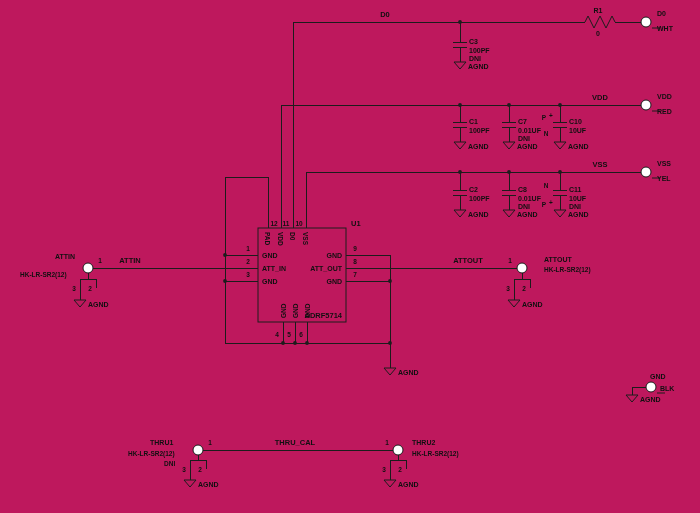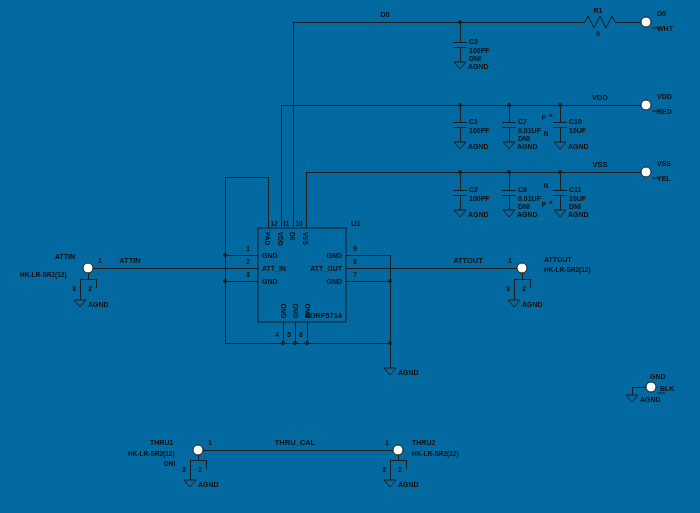--- a/index.html
+++ b/index.html
@@ -1,16 +1,16 @@
 <!DOCTYPE html>
 <html><head>
 <meta charset="utf-8">
 <style>
   html,body{margin:0;padding:0;background:#fff;}
-  .sheet{position:relative;width:700px;height:513px;background:#0369a1;overflow:hidden;}
+  .sheet{position:relative;width:700px;height:513px;background:#be185d;overflow:hidden;}
   svg{display:block;}
   .w{stroke:#1c1c1c;stroke-width:1;fill:none;shape-rendering:crispEdges;}
   .s{stroke:#1c1c1c;stroke-width:1;fill:none;}
   .sc{stroke:#1c1c1c;stroke-width:1;fill:#ffffff;}
   .d{fill:#1c1c1c;stroke:none;}
   text{font-family:"Liberation Sans","DejaVu Sans",sans-serif;font-weight:700;fill:#101010;}
   .t6{font-size:6.5px;}
   .t7{font-size:7px;}
   .t8{font-size:7.5px;}
   .mid{text-anchor:middle;}

